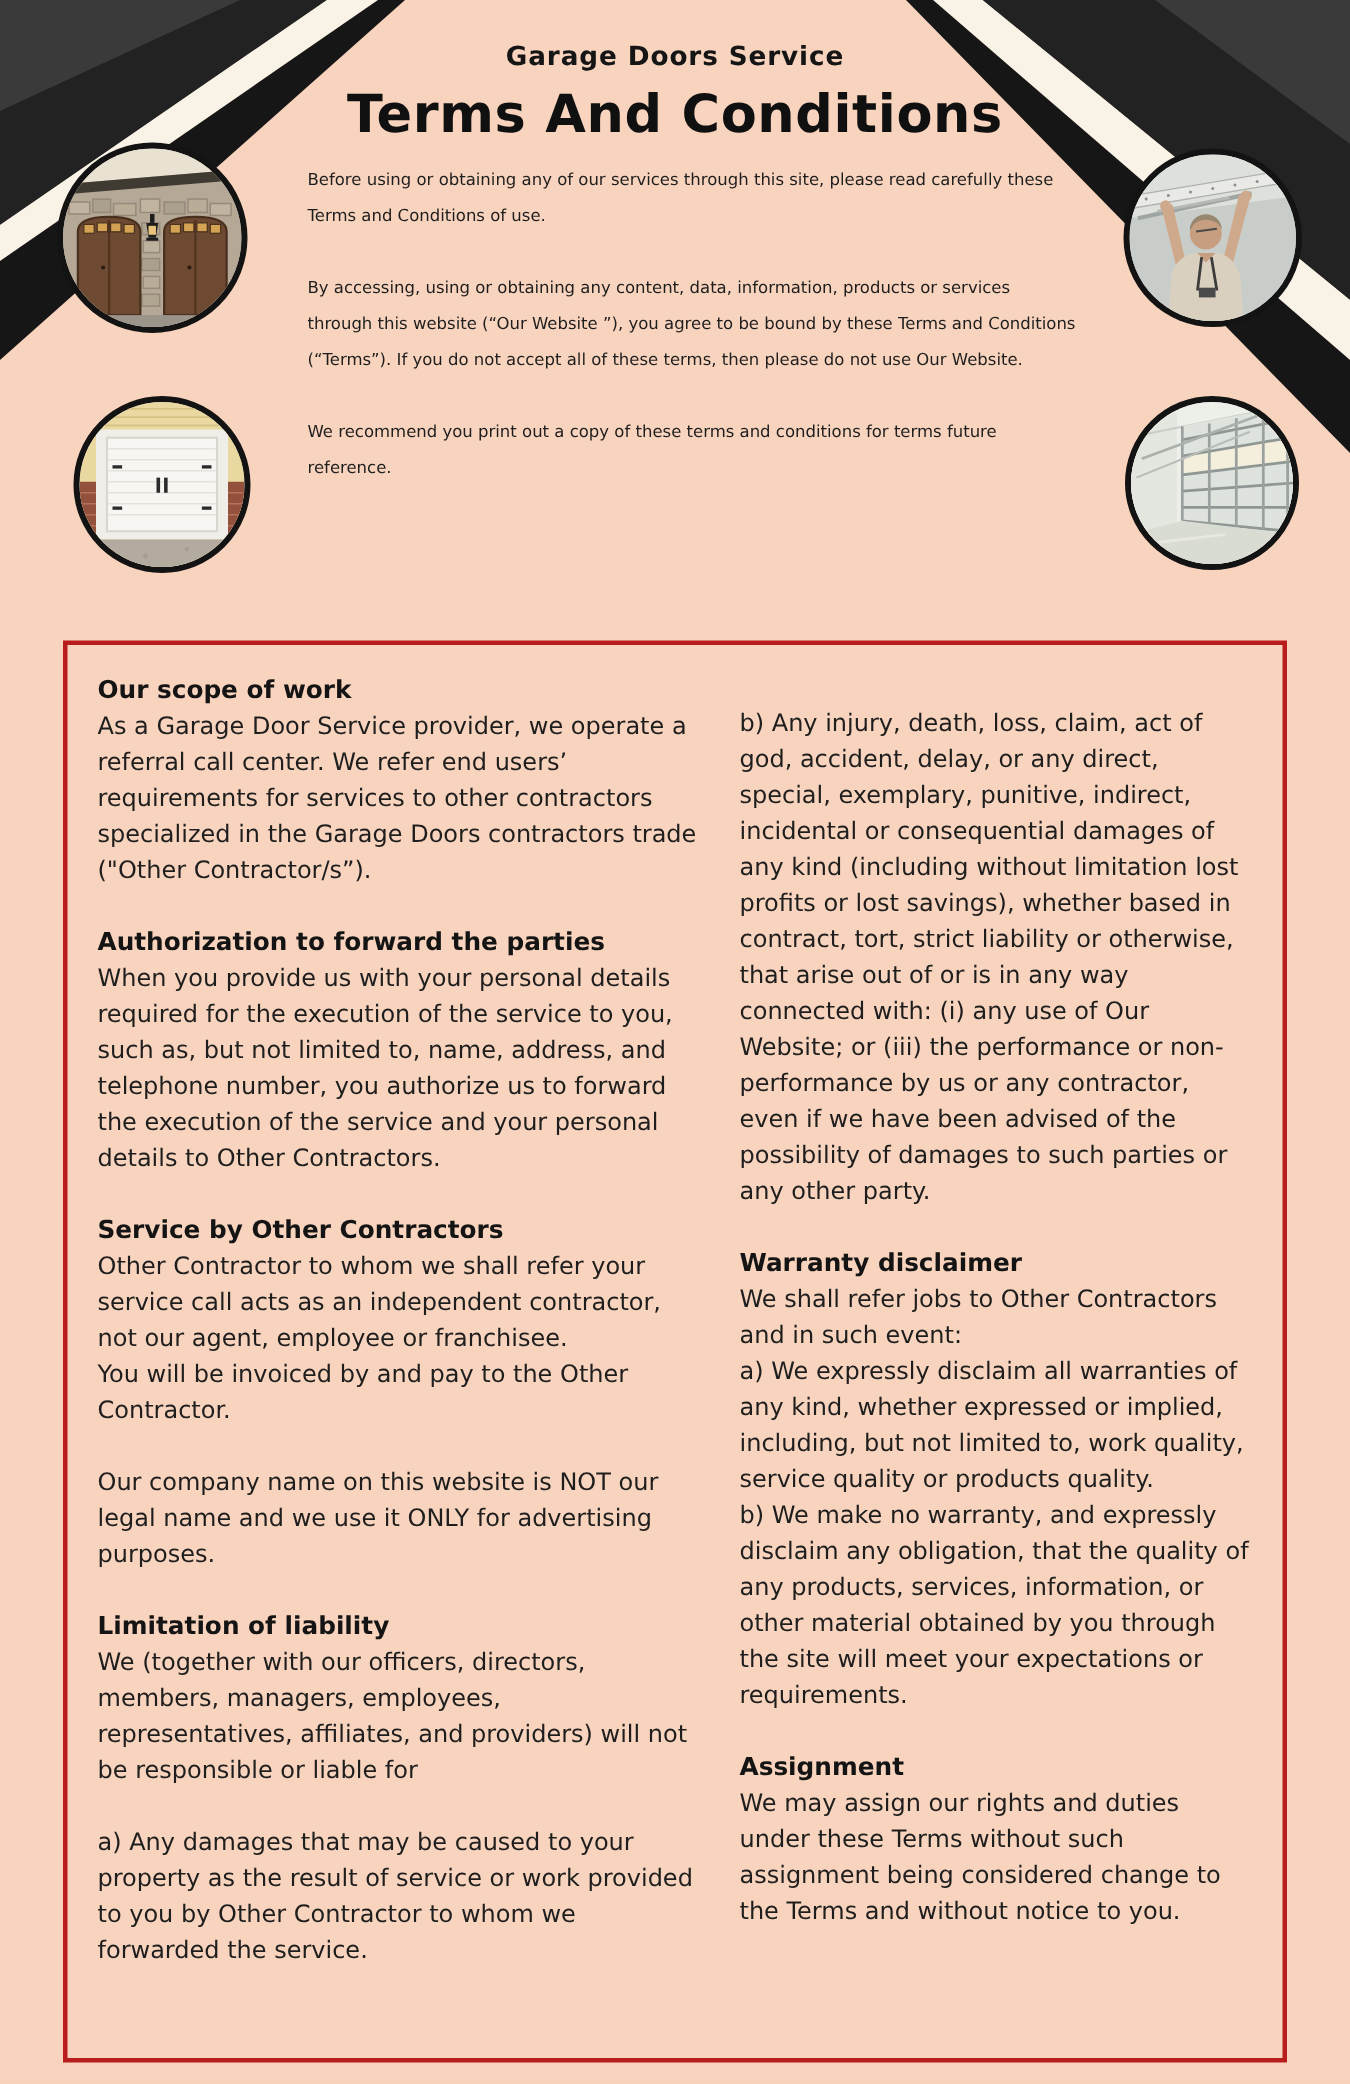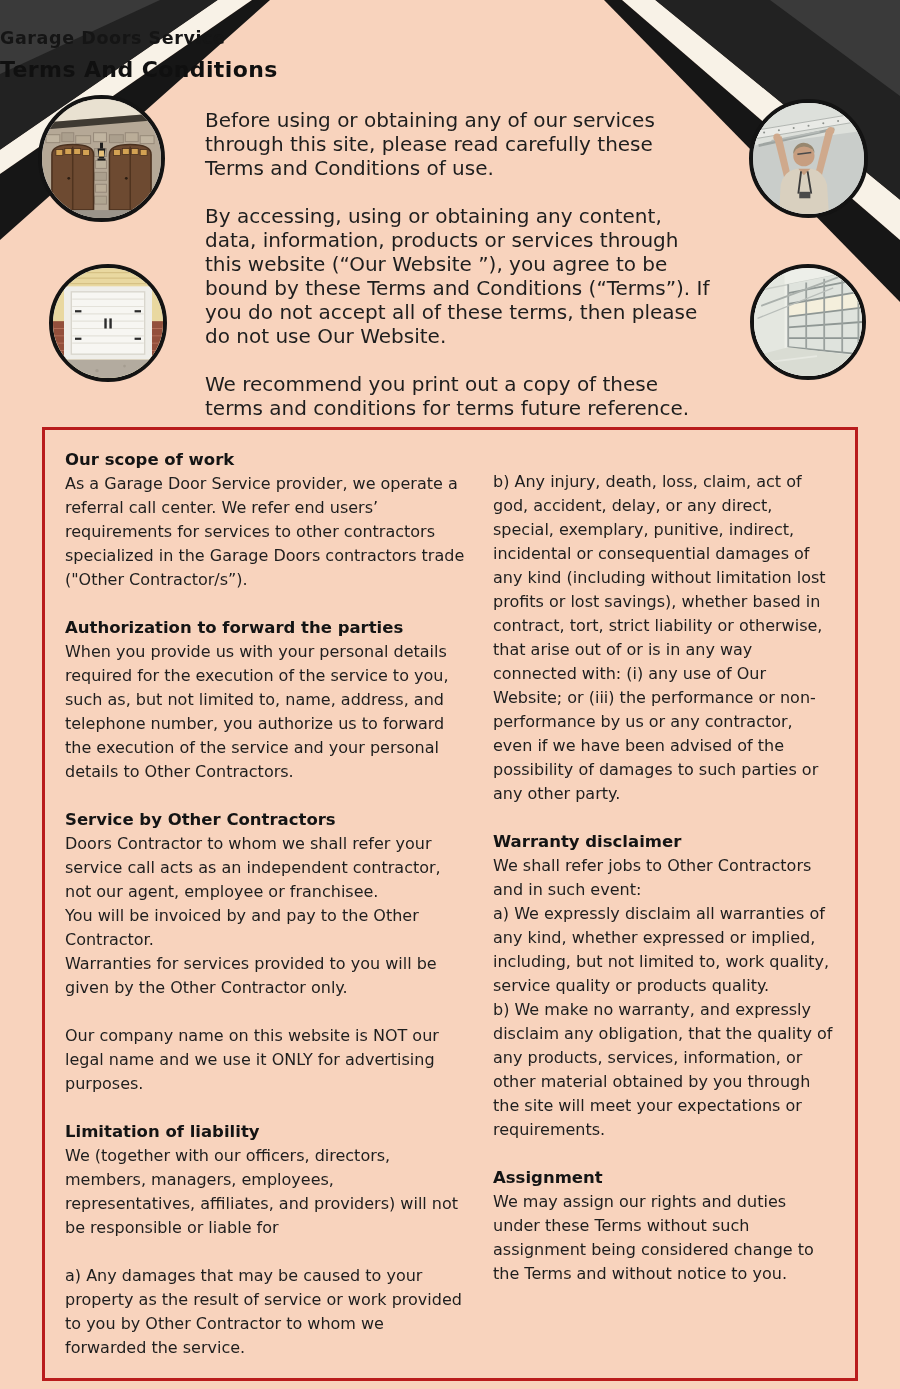--- a/index.html
+++ b/index.html
@@ -3,24 +3,24 @@
 <meta charset="utf-8">
 <style>
   html,body { margin:0; padding:0; background:#f8d3bd; }
   .page {
     position:relative; width:900px; height:1389px; margin:0 auto;
     background:#f8d3bd; overflow:hidden;
     font-family:"DejaVu Sans","Liberation Sans",sans-serif;
     color:#1e1e1e;
   }
   .corner-decor { position:absolute; top:0; left:0; width:900px; height:340px; pointer-events:none; }
-  .header { position:relative; padding-top:28px; }
+  .header { position:relative; text-align:center; padding-top:28px; }
   .brand { font-size:17.5px; font-weight:bold; letter-spacing:0.6px; color:#151515; }
-  .title { font-size:22px; font-weight:bold; letter-spacing:0.4px; margin-top:9px; color:#101010; }
-  .intro { position:absolute; left:205px; top:108px; width:512px; font-size:20px; line-height:24px; }
+  .title { font-size:35px; font-weight:bold; letter-spacing:0.4px; margin-top:9px; color:#101010; }
+  .intro { position:absolute; left:205px; top:108px; width:512px; font-size:11px; line-height:24px; }
   .intro p { margin:0 0 24px 0; }
   .intro p:last-child { margin-bottom:0; }
   .circle {
     position:absolute; border-radius:50%; border:4px solid #131313;
     overflow:hidden; box-sizing:border-box; background:#cfcfcf;
   }
   .circle svg { display:block; width:100%; height:100%; }
   .c1 { left:38px;  top:95px;  width:127px; height:127px; }
   .c2 { left:49px;  top:264px; width:118px; height:118px; }
   .c3 { left:749px; top:99px;  width:119px; height:119px; }
@@ -243,23 +243,22 @@
         </div>
         <div class="section">
           <h3>Authorization to forward the parties</h3>
           <div class="block">
             <p>When you provide us with your personal details required for the execution of the service to you, such as, but not limited to, name, address, and telephone number, you authorize us to forward the execution of the service and your personal details to Other Contractors.</p>
           </div>
         </div>
         <div class="section">
           <h3>Service by Other Contractors</h3>
           <div class="block">
-            <p>Doors Contractor to whom we shall refer your service call acts as an independent contractor, not our agent, employee or franchisee.</p>
+            <p>Other Contractor to whom we shall refer your service call acts as an independent contractor, not our agent, employee or franchisee.</p>
             <p>You will be invoiced by and pay to the Other Contractor.</p>
-            <p>Warranties for services provided to you will be given by the Other Contractor only.</p>
           </div>
           <div class="block">
             <p>Our company name on this website is NOT our legal name and we use it ONLY for advertising purposes.</p>
           </div>
         </div>
         <div class="section">
           <h3>Limitation of liability</h3>
           <div class="block">
             <p>We (together with our officers, directors, members, managers, employees, representatives, affiliates, and providers) will not be responsible or liable for</p>
           </div>

